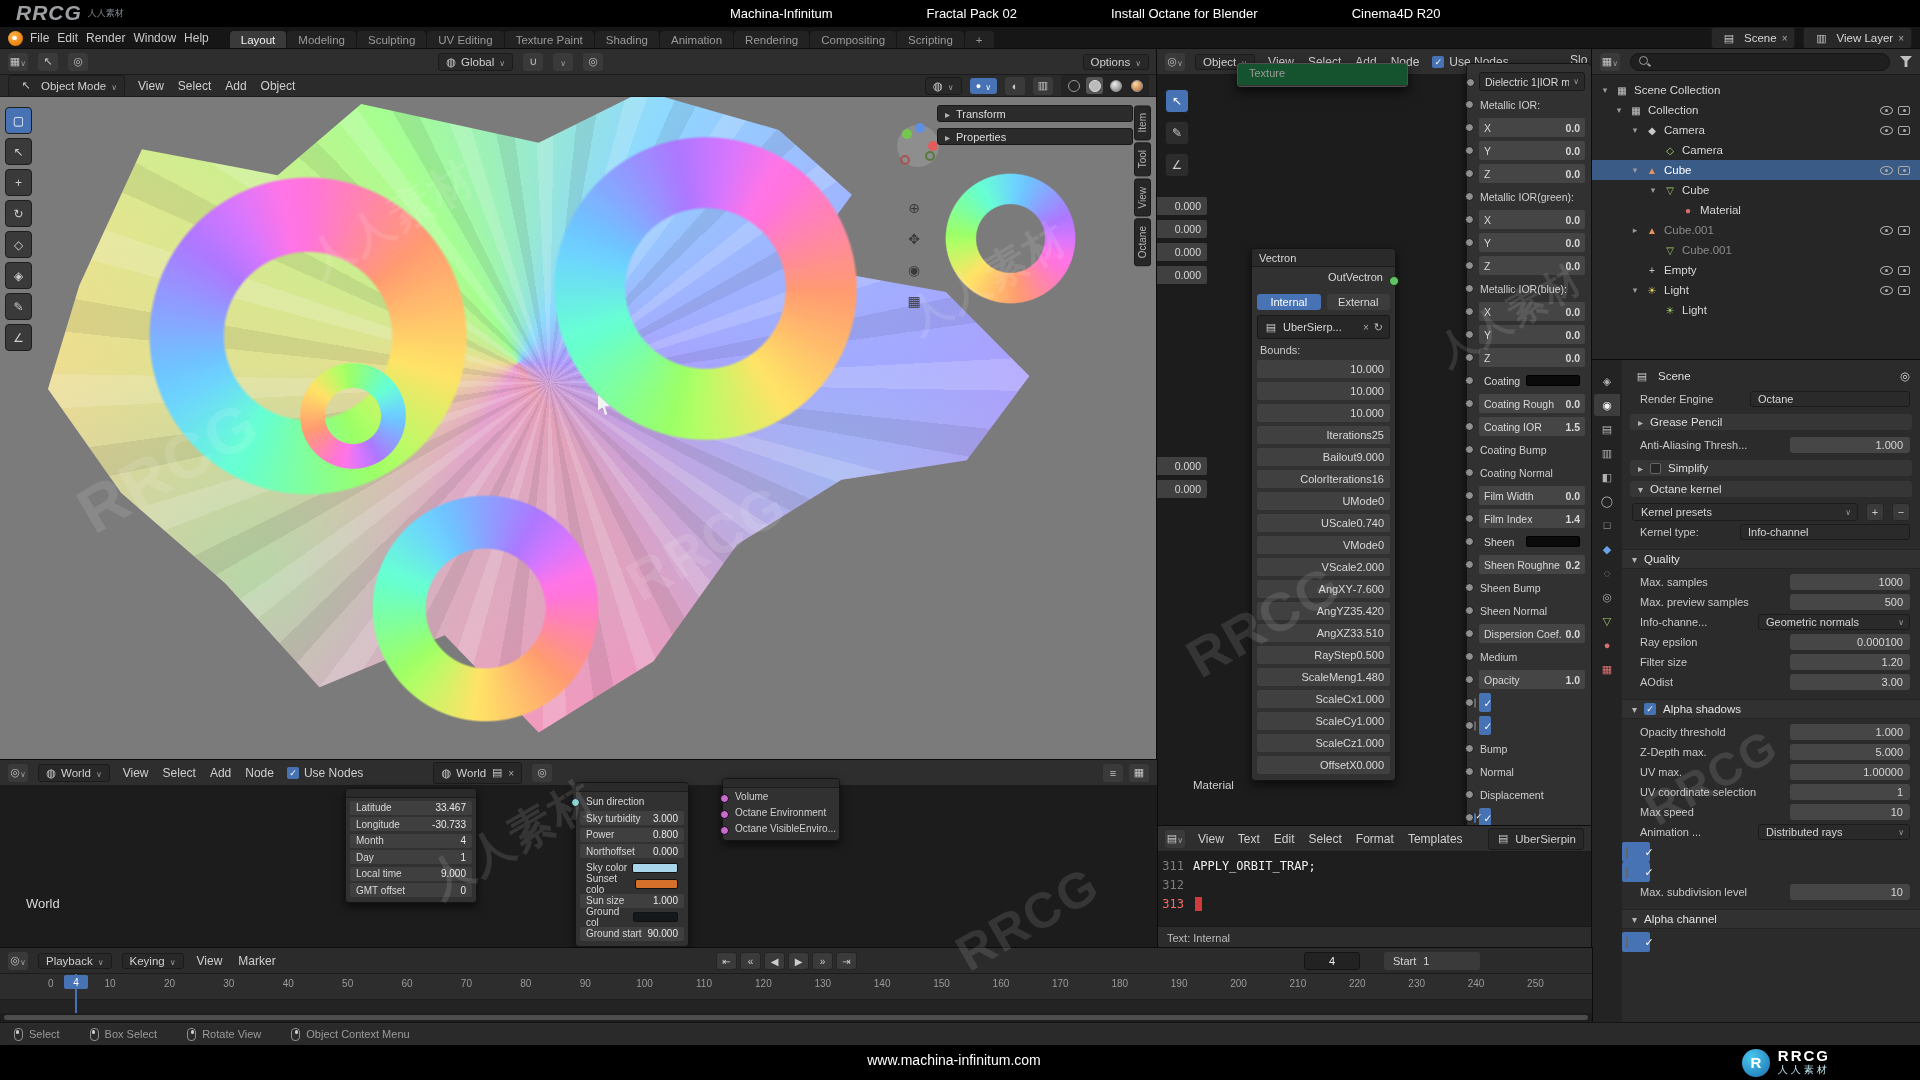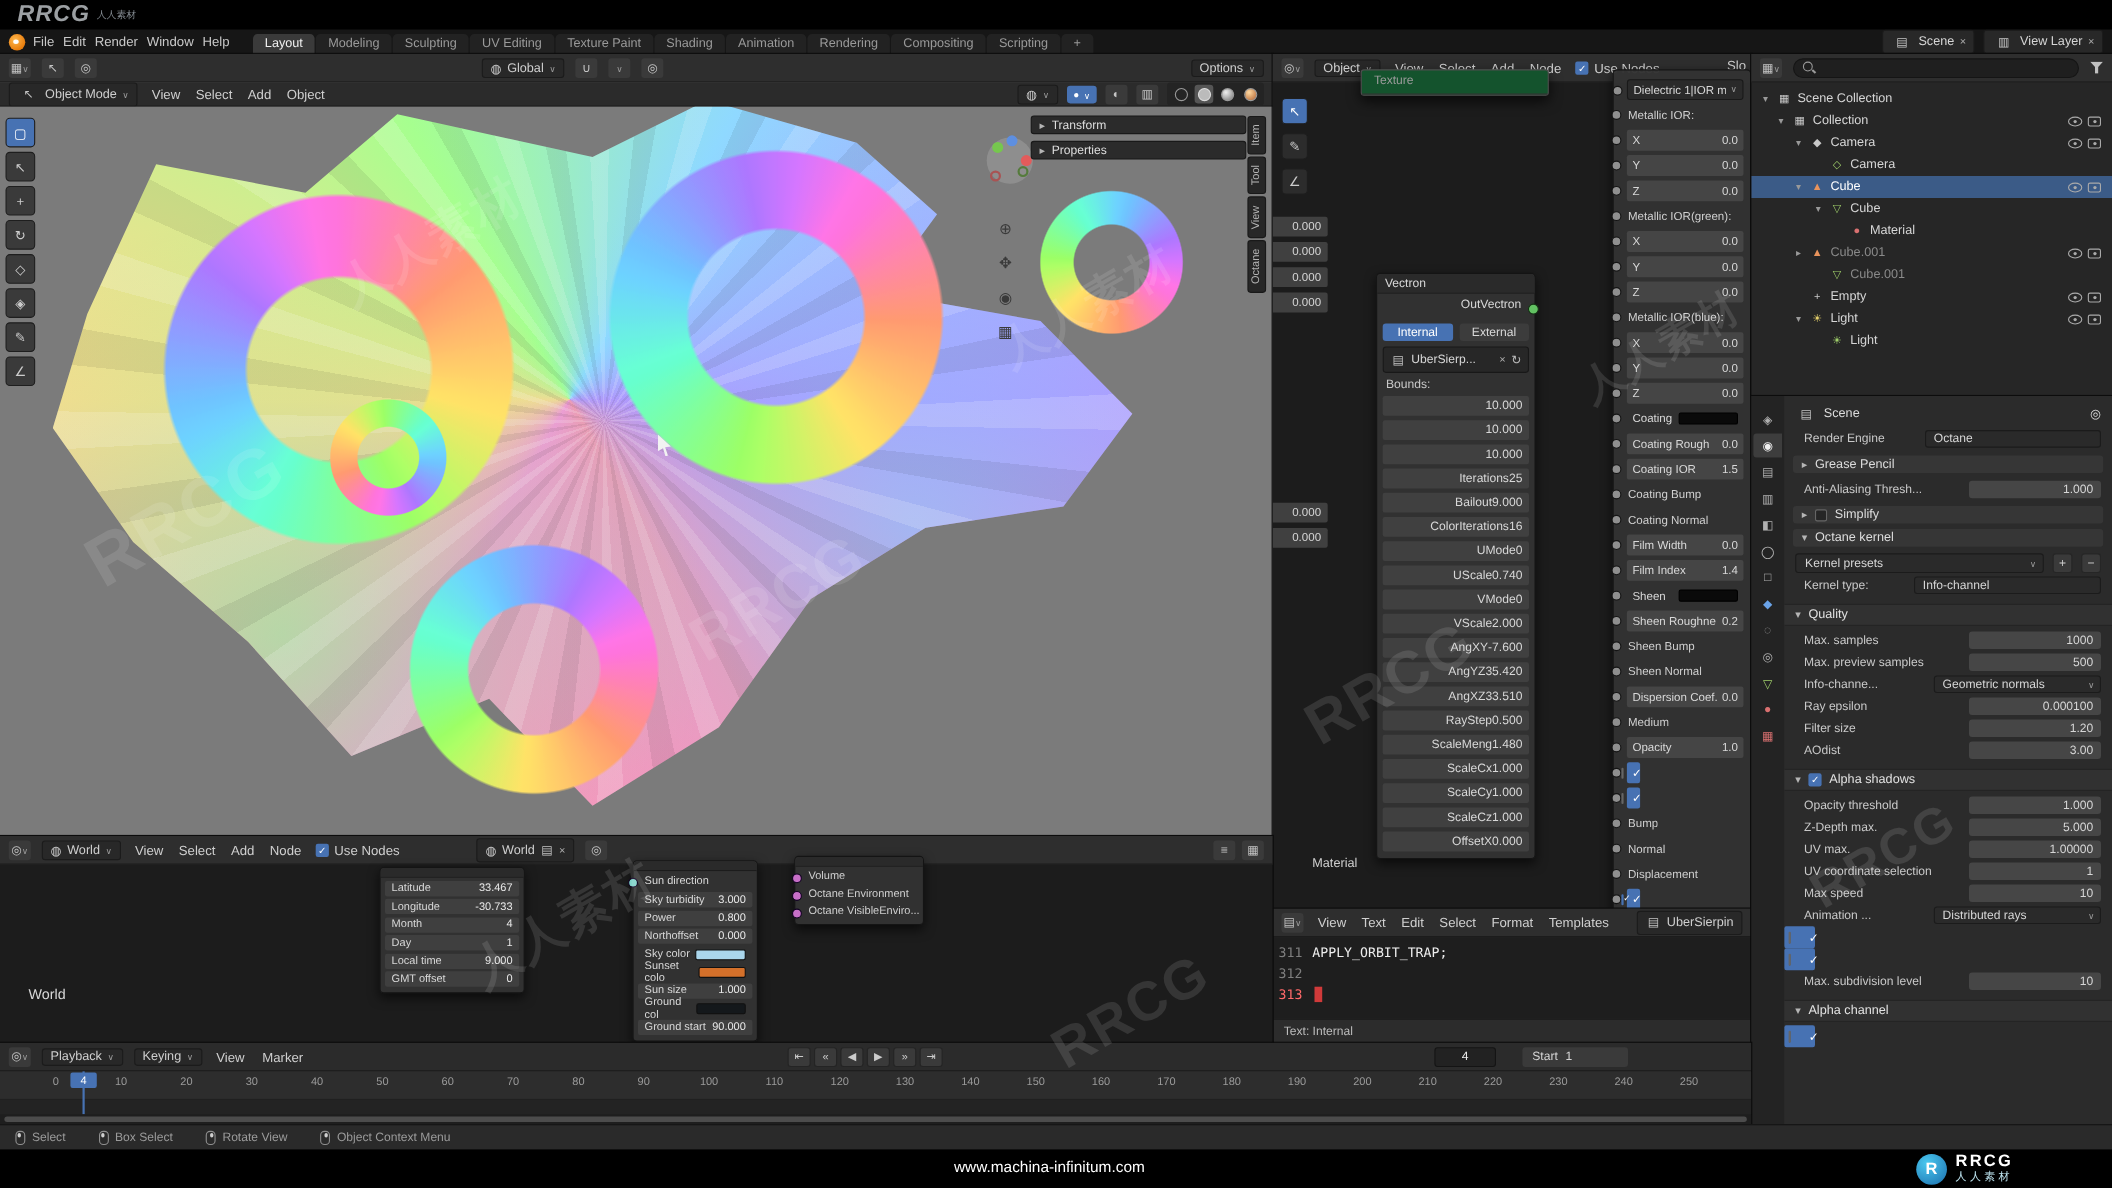--- a/index.html
+++ b/index.html
@@ -142,21 +142,21 @@
           font-size:10.5px; gap:4px; }
   .mrow::before { content:""; position:absolute; left:-14px; top:5px; width:7px; height:7px; border-radius:50%;
                   background:#8f8f8f; border:1px solid #141414; }
   .mrow .lbl { white-space:nowrap; overflow:hidden; }
   .mrow.value { background:#454545; border-radius:2px; }
   .mrow.value .lbl { flex:1; }
   .mrow.label { padding-left:1px; color:#cfcfcf; }
   .mrow.dropdown { background:#2a2a2a; border:1px solid #191919; border-radius:3px; }
   .mrow.dropdown .lbl { flex:1; }
   .mrow.dropdown::after { content:"∨"; font-size:8px; color:#999; }
-  .mrow .val { display:none; }
+  .mrow .val { display:none;font-weight:bold; }
   .mrow.value .val { display:block; }
   .mrow .sw { display:none; }
   .mrow.swatch .sw { display:block; margin-left:auto; width:54px; height:11px; background:#0a0a0a; border:1px solid #000; border-radius:2px; }
   .mrow .chk { display:none; }
   .mrow.check { padding-left:1px; }
   .mrow.check .chk { display:inline-block; width:10px; height:10px; border:1px solid #666; background:#262626; border-radius:2px; position:relative; }
   .mrow.checked .chk { background:#4772b3; border-color:#4772b3; }
   .mrow.checked .chk::after { content:"✓"; color:#fff; font-size:8px; position:absolute; left:1px; top:-2px; }
   .ne-breadcrumb { position:absolute; font-size:11.5px; color:#cfcfcf; }
   .slotcut { position:absolute; right:0; top:4px; width:22px; overflow:hidden; white-space:nowrap; color:#cfcfcf; }
@@ -289,20 +289,27 @@
 </head>
 <body>
 
 <div id="root">
 
   <div id="banner-top" class="abs">
     <div class="corner-logo">
       <span class="clg">RRCG</span>
       <span class="cls">人人素材</span>
     </div>
+    <div class="titles">
+
+    <span class="t4">Machina-Infinitum</span>
+        <span class="t4">Fractal Pack 02</span>
+        <span class="t4">Install Octane for Blender</span>
+        <span class="t4">Cinema4D  R20</span>
+      </div>
   </div>
 
   <div id="menubar" class="abs">
     <span class="blender-logo"></span>
     <span style="display:flex;gap:2px;">
 
     <span class="menu">File</span>
         <span class="menu">Edit</span>
         <span class="menu">Render</span>
         <span class="menu">Window</span>

